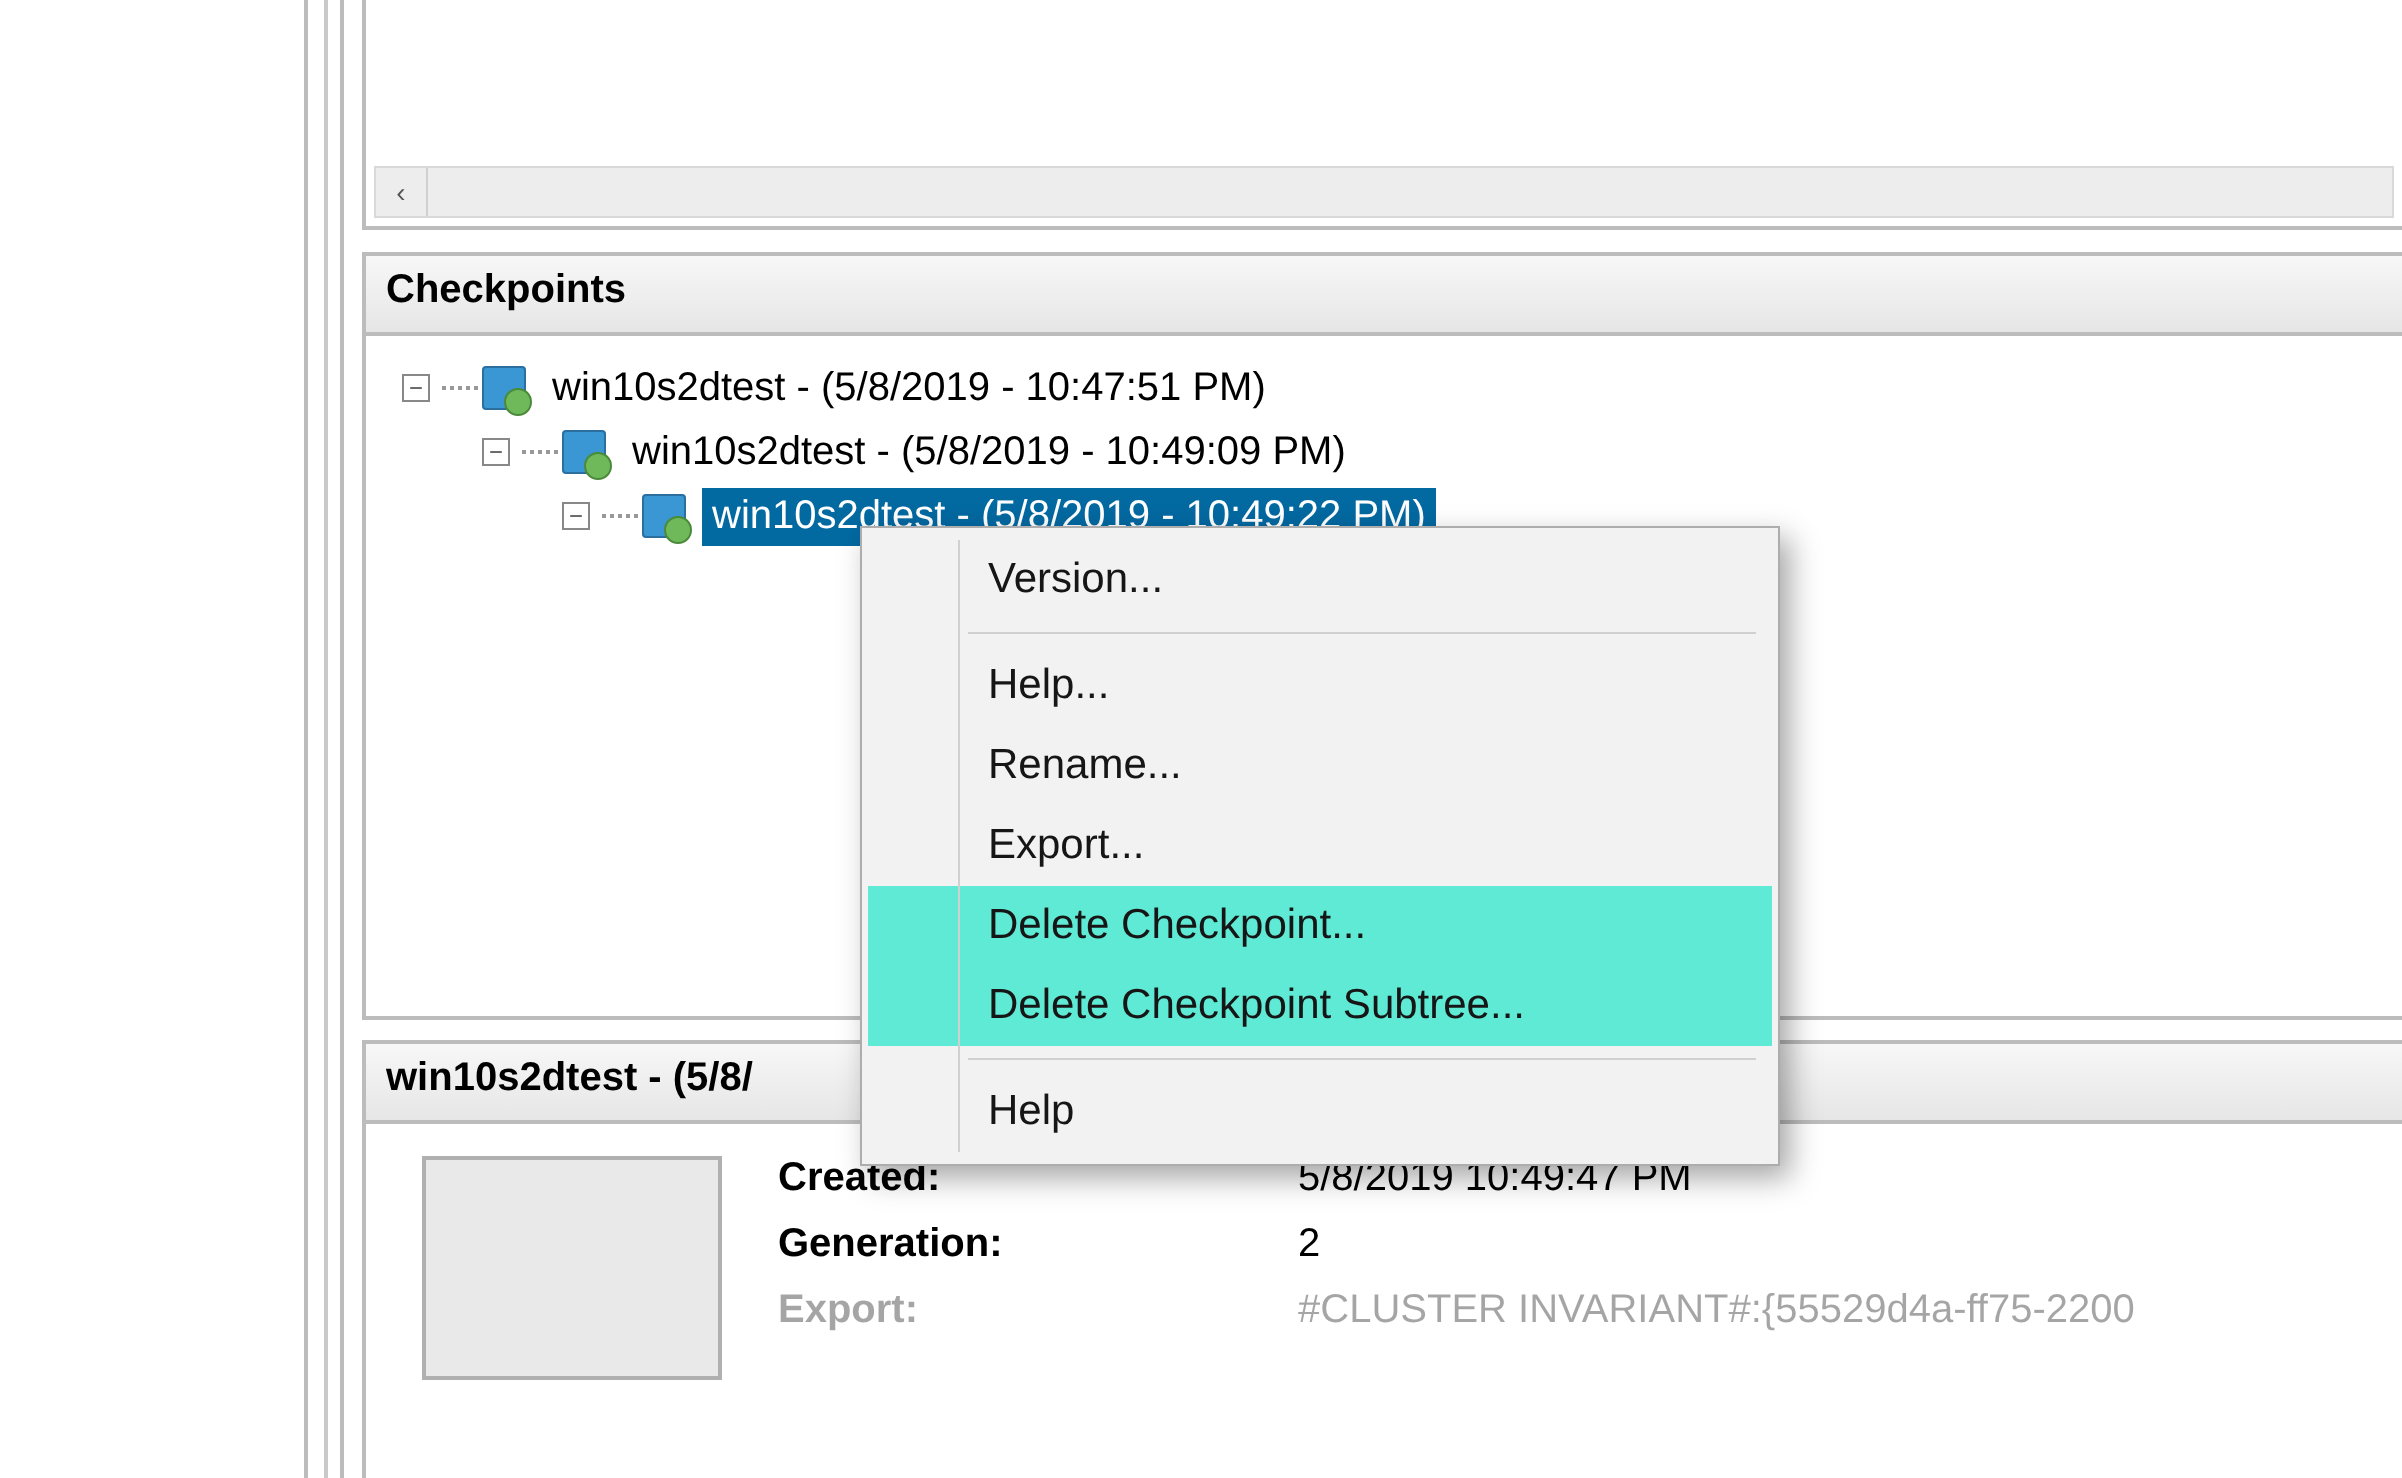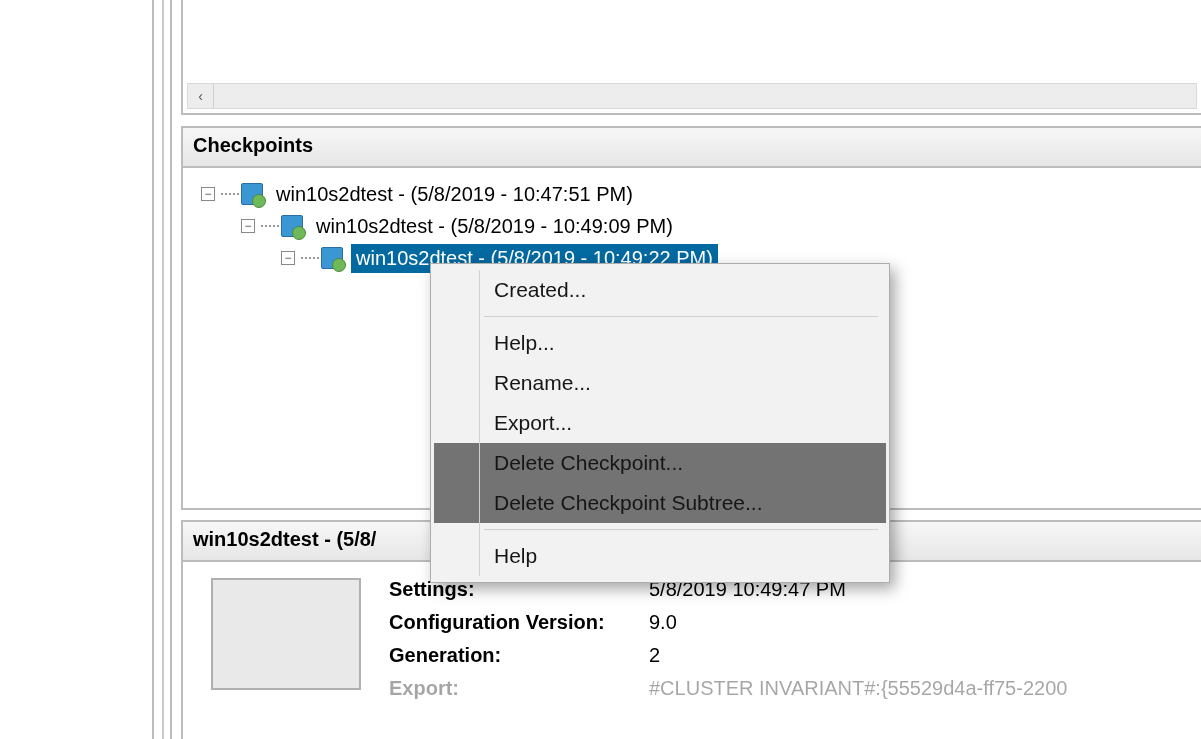--- a/index.html
+++ b/index.html
@@ -192,21 +192,21 @@
     left:48px; top:6px; bottom:6px;
     width:1px;
     background:#d0d0d0;
   }
   .menu-item {
     padding: 8px 16px 8px 60px;
     cursor: pointer;
     color: #161616;
   }
   .menu-item.highlight {
-    background: #737373;
+    background: #5eead4;
   }
   .menu-sep {
     height: 1px;
     background: #d0d0d0;
     margin: 6px 8px 6px 50px;
   }
   
   .connector{
     display:inline-block;
     border-left:2px dotted #999;
@@ -258,44 +258,40 @@
 
     </div>
   </div>
 
   <div class="details-panel">
     <div class="panel-header">win10s2dtest - (5/8/</div>
     <div class="details-body">
       <div class="thumb"></div>
       <div class="props">
         <div class="prop-row">
-          <div class="prop-label">Settings:</div>
+          <div class="prop-label">Created:</div>
           <div class="prop-value">5/8/2019 10:49:47 PM</div>
-        </div>
-        <div class="prop-row">
-          <div class="prop-label">Configuration Version:</div>
-          <div class="prop-value">9.0</div>
         </div>
         <div class="prop-row">
           <div class="prop-label">Generation:</div>
           <div class="prop-value">2</div>
         </div>
         <div class="prop-row" style="opacity:.35">
           <div class="prop-label">Export:</div>
           <div class="prop-value">#CLUSTER INVARIANT#:{55529d4a-ff75-2200</div>
         </div>
       </div>
     </div>
   </div>
 
 </div>
 
 <div class="context-menu">
   <div class="menu-gutter-line"></div>
-  <div class="menu-item">Created...</div>
+  <div class="menu-item">Version...</div>
   <div class="menu-sep"></div>
   <div class="menu-item">Help...</div>
   <div class="menu-item">Rename...</div>
   <div class="menu-item">Export...</div>
   <div class="menu-item highlight">Delete Checkpoint...</div>
   <div class="menu-item highlight">Delete Checkpoint Subtree...</div>
   <div class="menu-sep"></div>
   <div class="menu-item">Help</div>
 </div>
 

